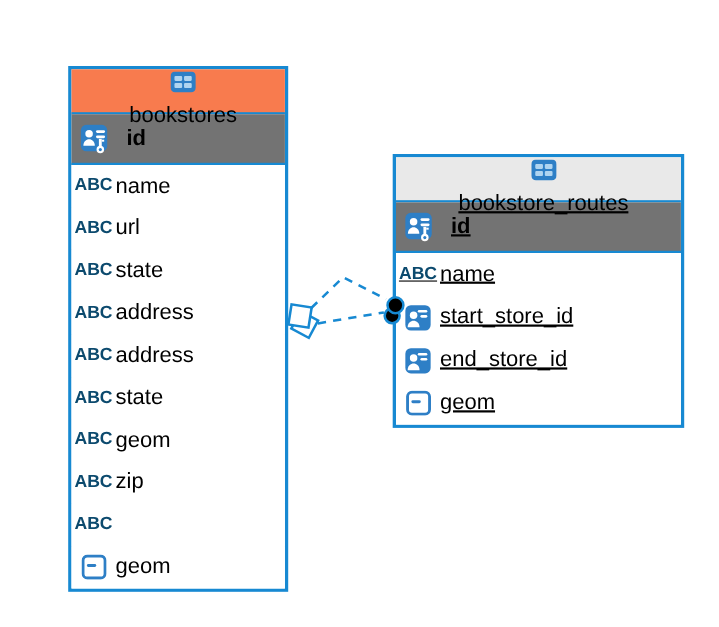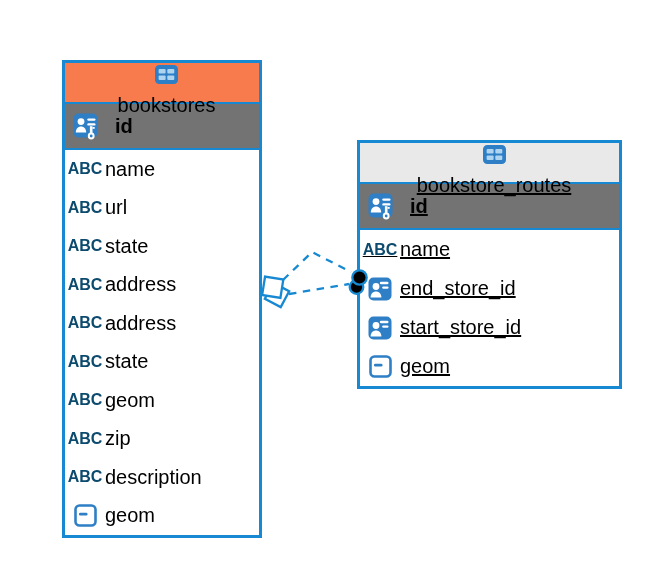--- a/index.html
+++ b/index.html
@@ -132,21 +132,20 @@
     <div class="col-row">
       <span class="icon-slot">
           <span class="abc">ABC</span>
         </span>
       <span>zip</span>
     </div>
     <div class="col-row">
       <span class="icon-slot">
           <span class="abc">ABC</span>
         </span>
-      <span>description</span>
     </div>
     <div class="col-row">
       <span class="icon-slot">
         <svg width="23" height="23" viewBox="0 0 23 23">
           <rect x="1.5" y="1.5" width="20" height="20" rx="4" fill="#fff" stroke="#2E7FC6" stroke-width="2.6"></rect>
           <rect x="5" y="8.8" width="8.5" height="2.7" rx="1.3" fill="#2E7FC6"></rect>
         </svg>
       </span>
       <span>geom</span>
     </div>
@@ -192,33 +191,33 @@
     <div class="col-row">
       <span class="icon-slot">
         <svg width="24" height="24" viewBox="0 0 24 24">
           <rect x="0.5" y="0.5" width="23" height="23" rx="5" fill="#2E7FC6"></rect>
           <rect x="11.8" y="4.8" width="8.7" height="2.4" rx="1.2" fill="#fff"></rect>
           <rect x="14.2" y="9.4" width="6.3" height="2.4" rx="1.2" fill="#fff"></rect>
           <circle cx="8" cy="9.5" r="3.4" fill="#fff"></circle>
           <path d="M2.6 20.5 c0-4 2.7-6 5.4-6 s5.4 2 5.4 6 z" fill="#fff"></path>
         </svg>
       </span>
-      <span>end_store_id</span>
+      <span>start_store_id</span>
     </div>
     <div class="col-row">
       <span class="icon-slot">
         <svg width="24" height="24" viewBox="0 0 24 24">
           <rect x="0.5" y="0.5" width="23" height="23" rx="5" fill="#2E7FC6"></rect>
           <rect x="11.8" y="4.8" width="8.7" height="2.4" rx="1.2" fill="#fff"></rect>
           <rect x="14.2" y="9.4" width="6.3" height="2.4" rx="1.2" fill="#fff"></rect>
           <circle cx="8" cy="9.5" r="3.4" fill="#fff"></circle>
           <path d="M2.6 20.5 c0-4 2.7-6 5.4-6 s5.4 2 5.4 6 z" fill="#fff"></path>
         </svg>
       </span>
-      <span>start_store_id</span>
+      <span>end_store_id</span>
     </div>
     <div class="col-row">
       <span class="icon-slot">
         <svg width="23" height="23" viewBox="0 0 23 23">
           <rect x="1.5" y="1.5" width="20" height="20" rx="4" fill="#fff" stroke="#2E7FC6" stroke-width="2.6"></rect>
           <rect x="5" y="8.8" width="8.5" height="2.7" rx="1.3" fill="#2E7FC6"></rect>
         </svg>
       </span>
       <span>geom</span>
     </div>

